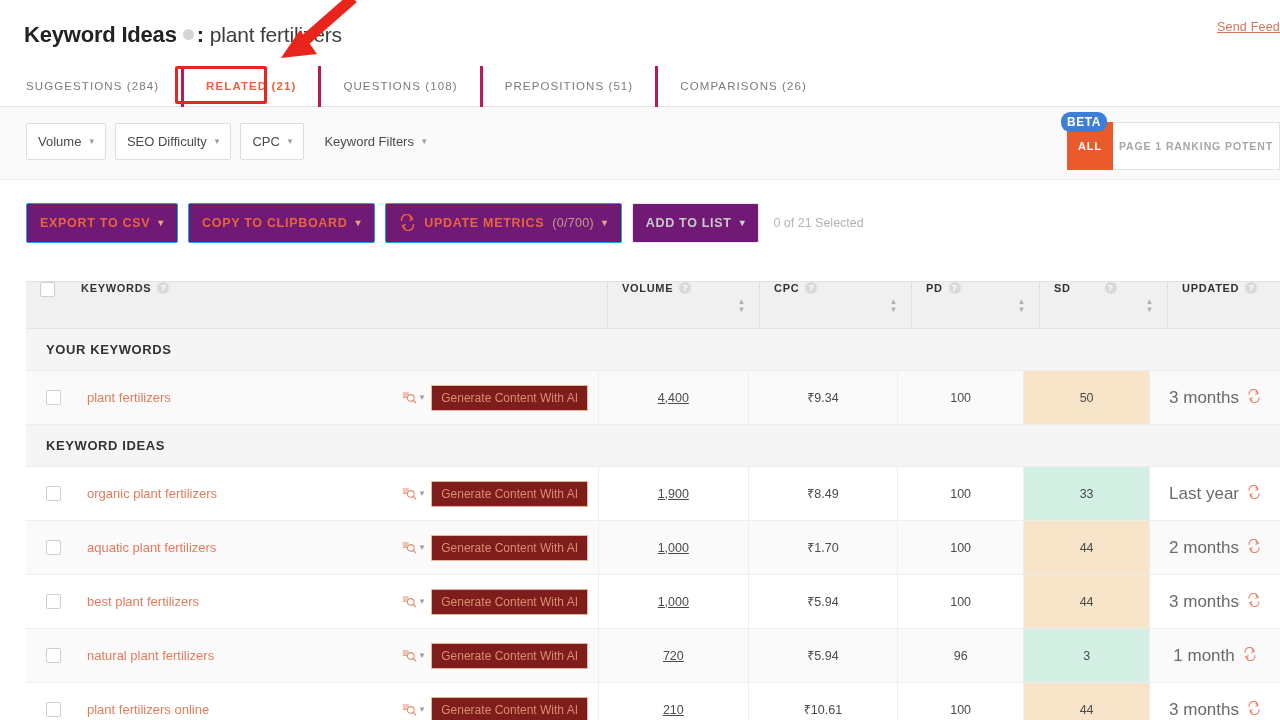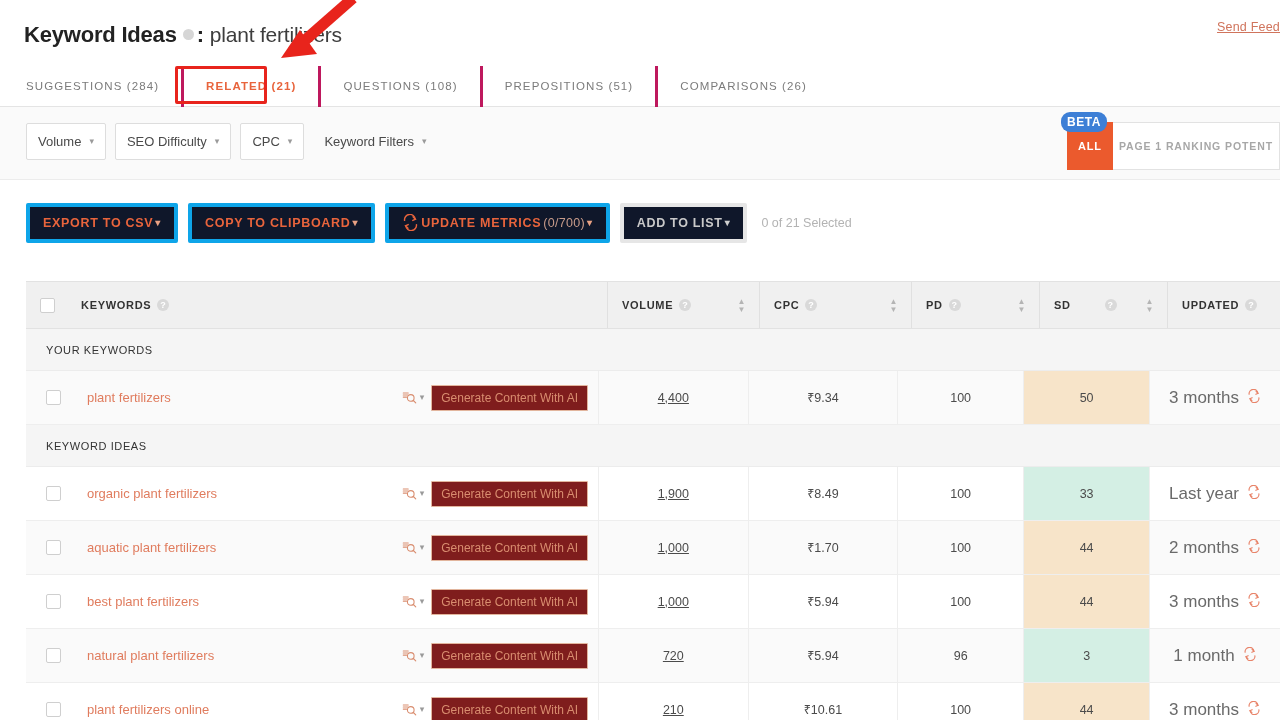--- a/index.html
+++ b/index.html
@@ -83,40 +83,40 @@
     font-size: 10.5px; letter-spacing: 0.9px; color: #a7a7a7; font-weight: 600;
     white-space: nowrap;
   }
 
   
   .actionbar {
     position: absolute; left: 0; top: 180px; width: 1280px; height: 85px;
     background: #fff; display: flex; align-items: center; padding-left: 26px; gap: 10px;
   }
   .btn {
-    border: 4px solid #0ea5e9; background: #0f172a; border-radius: 2px;
-    height: 40px; display: flex; align-items: center; gap: 2px;
+    border: 1px solid #0ea5e9; background: #701a75; border-radius: 2px;
+    height: 40px; display: flex; align-items: center; gap: 8px;
     padding: 0 13px; color: #e8643c; font-size: 12.5px; font-weight: bold;
     letter-spacing: 0.7px; white-space: nowrap;
   }
   .btn .caret { color: #e8a183; font-size: 10px; }
   .btn .sub { font-weight: normal; color: #c79b8a; letter-spacing: 0.3px; }
   .btn.disabled { border-color: #e6e6e6; color: #c9c9c9; }
   .btn.disabled .caret { color: #cfcfcf; }
   .sync-ic { display:inline-block; width:17px; height:17px; position:relative; }
   .selcount { font-size: 12.5px; color: #b3b3b3; margin-left: 4px; white-space: nowrap; }
 
   
   .table { position: absolute; left: 26px; top: 281px; width: 1254px; }
   .thead {
     display: flex; height: 48px; background: #f0f0f0;
     border-top: 1px solid #e2e2e2; border-bottom: 1px solid #e2e2e2;
   }
   .th {
-    display: flex; align-items: center; border-right: 1px solid #e0e0e0;
+    display: flex; align-items: flex-start; border-right: 1px solid #e0e0e0;
     font-size: 11px; font-weight: bold; color: #333; letter-spacing: 0.7px;
     padding: 0 14px; position: relative;
   }
   .th.kw { width: 582px; }
   .th.vol { width: 152px; }
   .th.cpc { width: 152px; }
   .th.pd  { width: 128px; }
   .th.sd  { width: 128px; gap: 28px; }
   .th.upd { width: 112px; border-right: none; }
   .qmark {
@@ -126,21 +126,21 @@
   }
   .sorter {
     position: absolute; right: 13px; top: 50%; transform: translateY(-50%);
     display:flex; flex-direction: column; align-items:center; gap:3px; color:#b4b4b4;
   }
   .sorter i { font-style: normal; font-size: 8px; line-height: 5px; }
 
   .grouprow {
     display:flex; align-items:center; height: 42px; background:#f5f5f5;
     border-bottom: 1px solid #ececec; padding-left: 20px;
-    font-size: 11px; font-weight: normal; color: #333; letter-spacing: 0.6px;
+    font-size: 13px; font-weight: bold; color: #333; letter-spacing: 0.6px;
   }
   .row { display:flex; height: 54px; border-bottom: 1px solid #eeeeee; }
   .row.odd { background: #fafafa; }
   .row.even { background: #ffffff; }
   .cell {
     display:flex; align-items:center; border-right: 1px solid #eeeeee;
     font-size: 12.5px; color: #4b4b4b;
   }
   .cell.kw { width: 582px; padding-left: 20px; gap: 0; }
   .cell.vol { width: 152px; justify-content:center;text-decoration:underline; }

